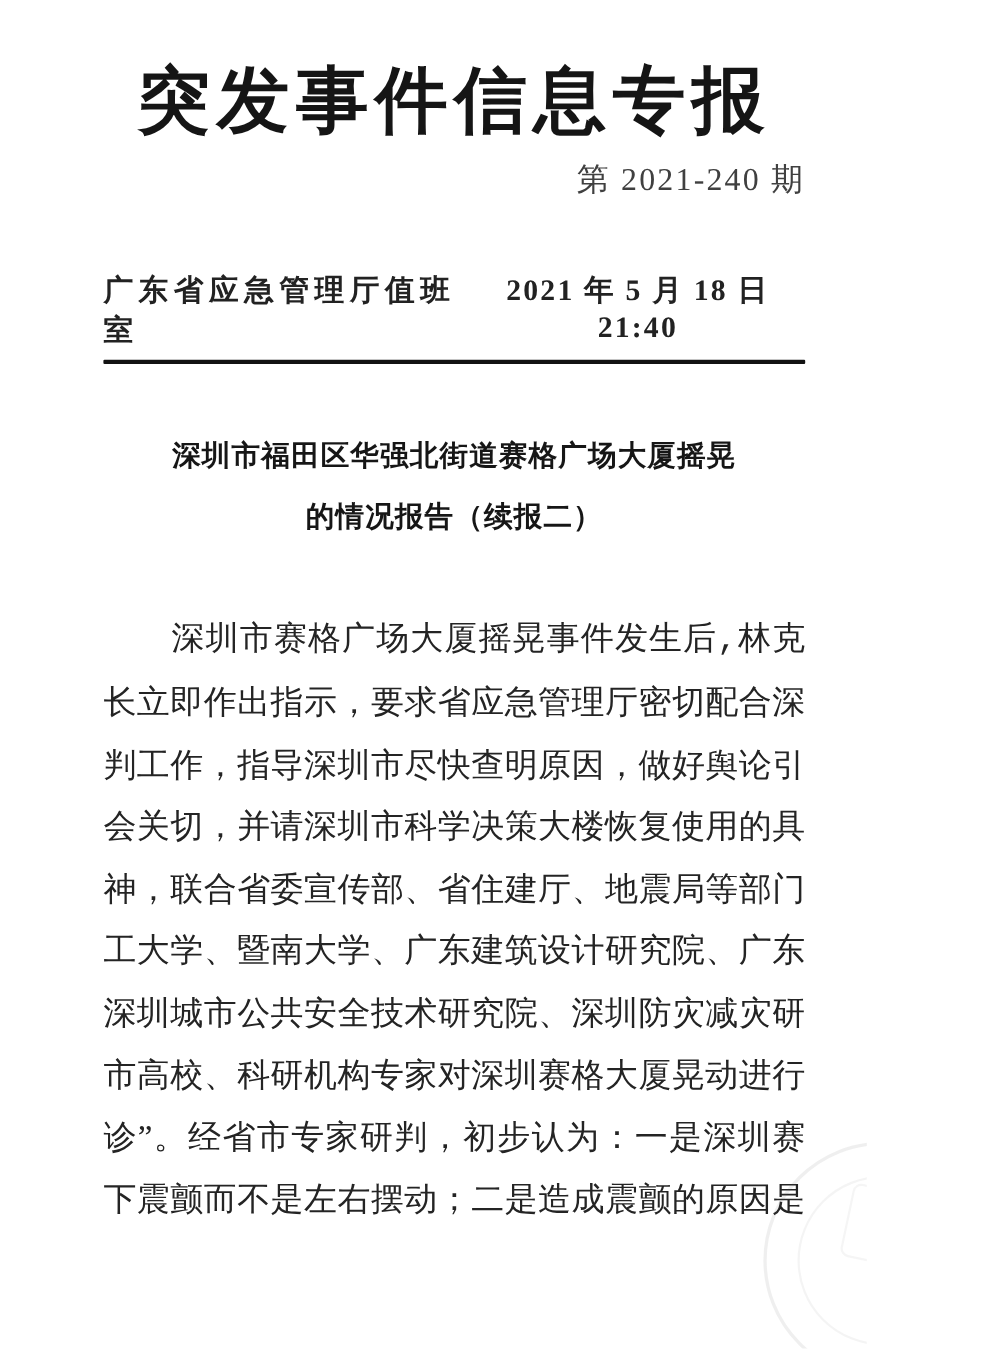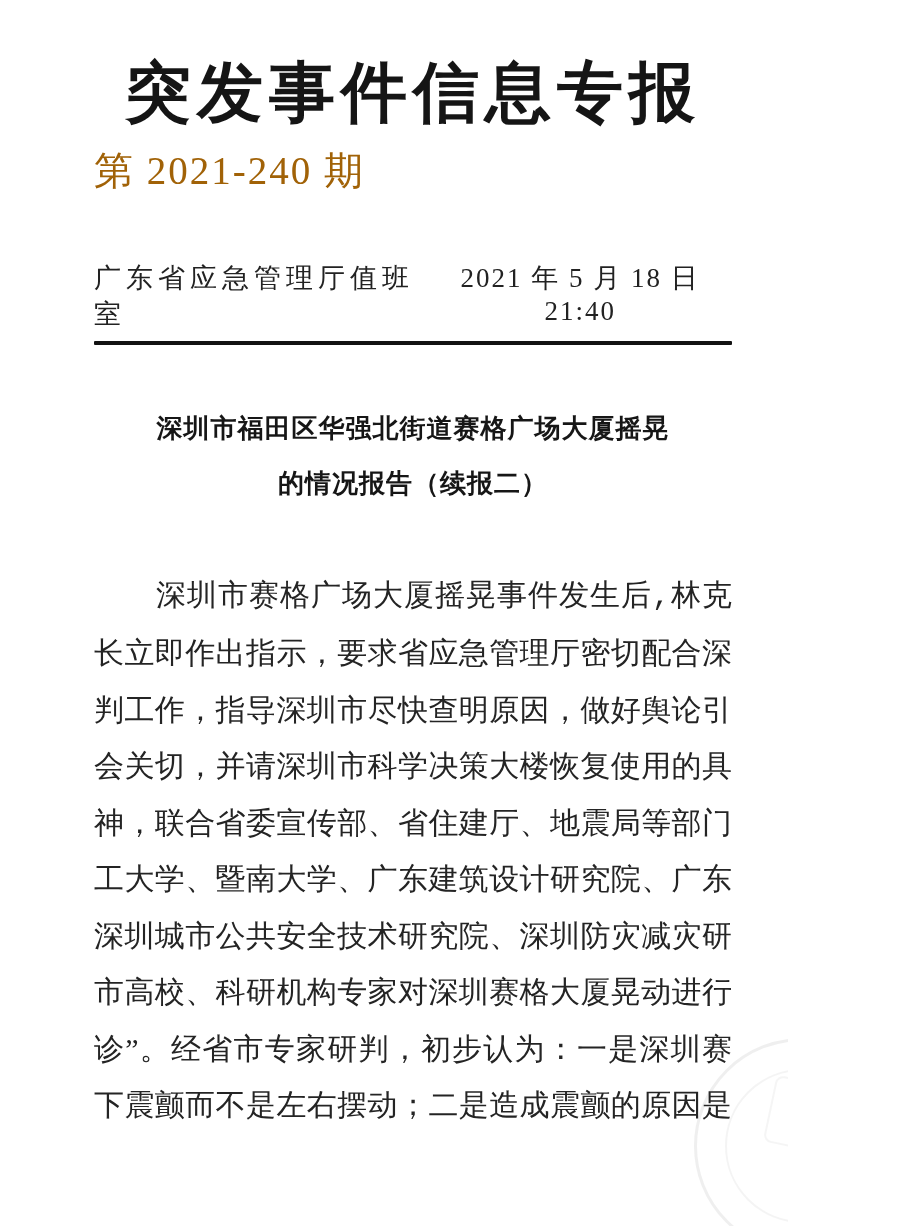--- a/index.html
+++ b/index.html
@@ -32,33 +32,34 @@
     text-align: center;
     font-size: 66px;
     font-weight: bold;
     letter-spacing: 6px;
     line-height: 1.12;
     white-space: nowrap;
     color: #151515;
   }
   .issue {
     margin-top: 14px;
-    text-align: left;
-    font-size: 39px;
+    text-align: right;
+    font-size: 29px;
     letter-spacing: 2px;
-    color: #a16207;
+    color: #404040;
   }
   
   .meta-row {
     display: flex;
     justify-content: space-between;
     align-items: baseline;
     margin-top: 62px;
     font-size: 27px;
     color: #222222;
+    font-weight: bold;
   }
   .meta-issuer { letter-spacing: 5px; }
   .meta-date   { letter-spacing: 2px; text-align: center; }
   .rule {
     margin-top: 9px;
     height: 4px;
     background: #121212;
     border-radius: 1px;
   }
   

